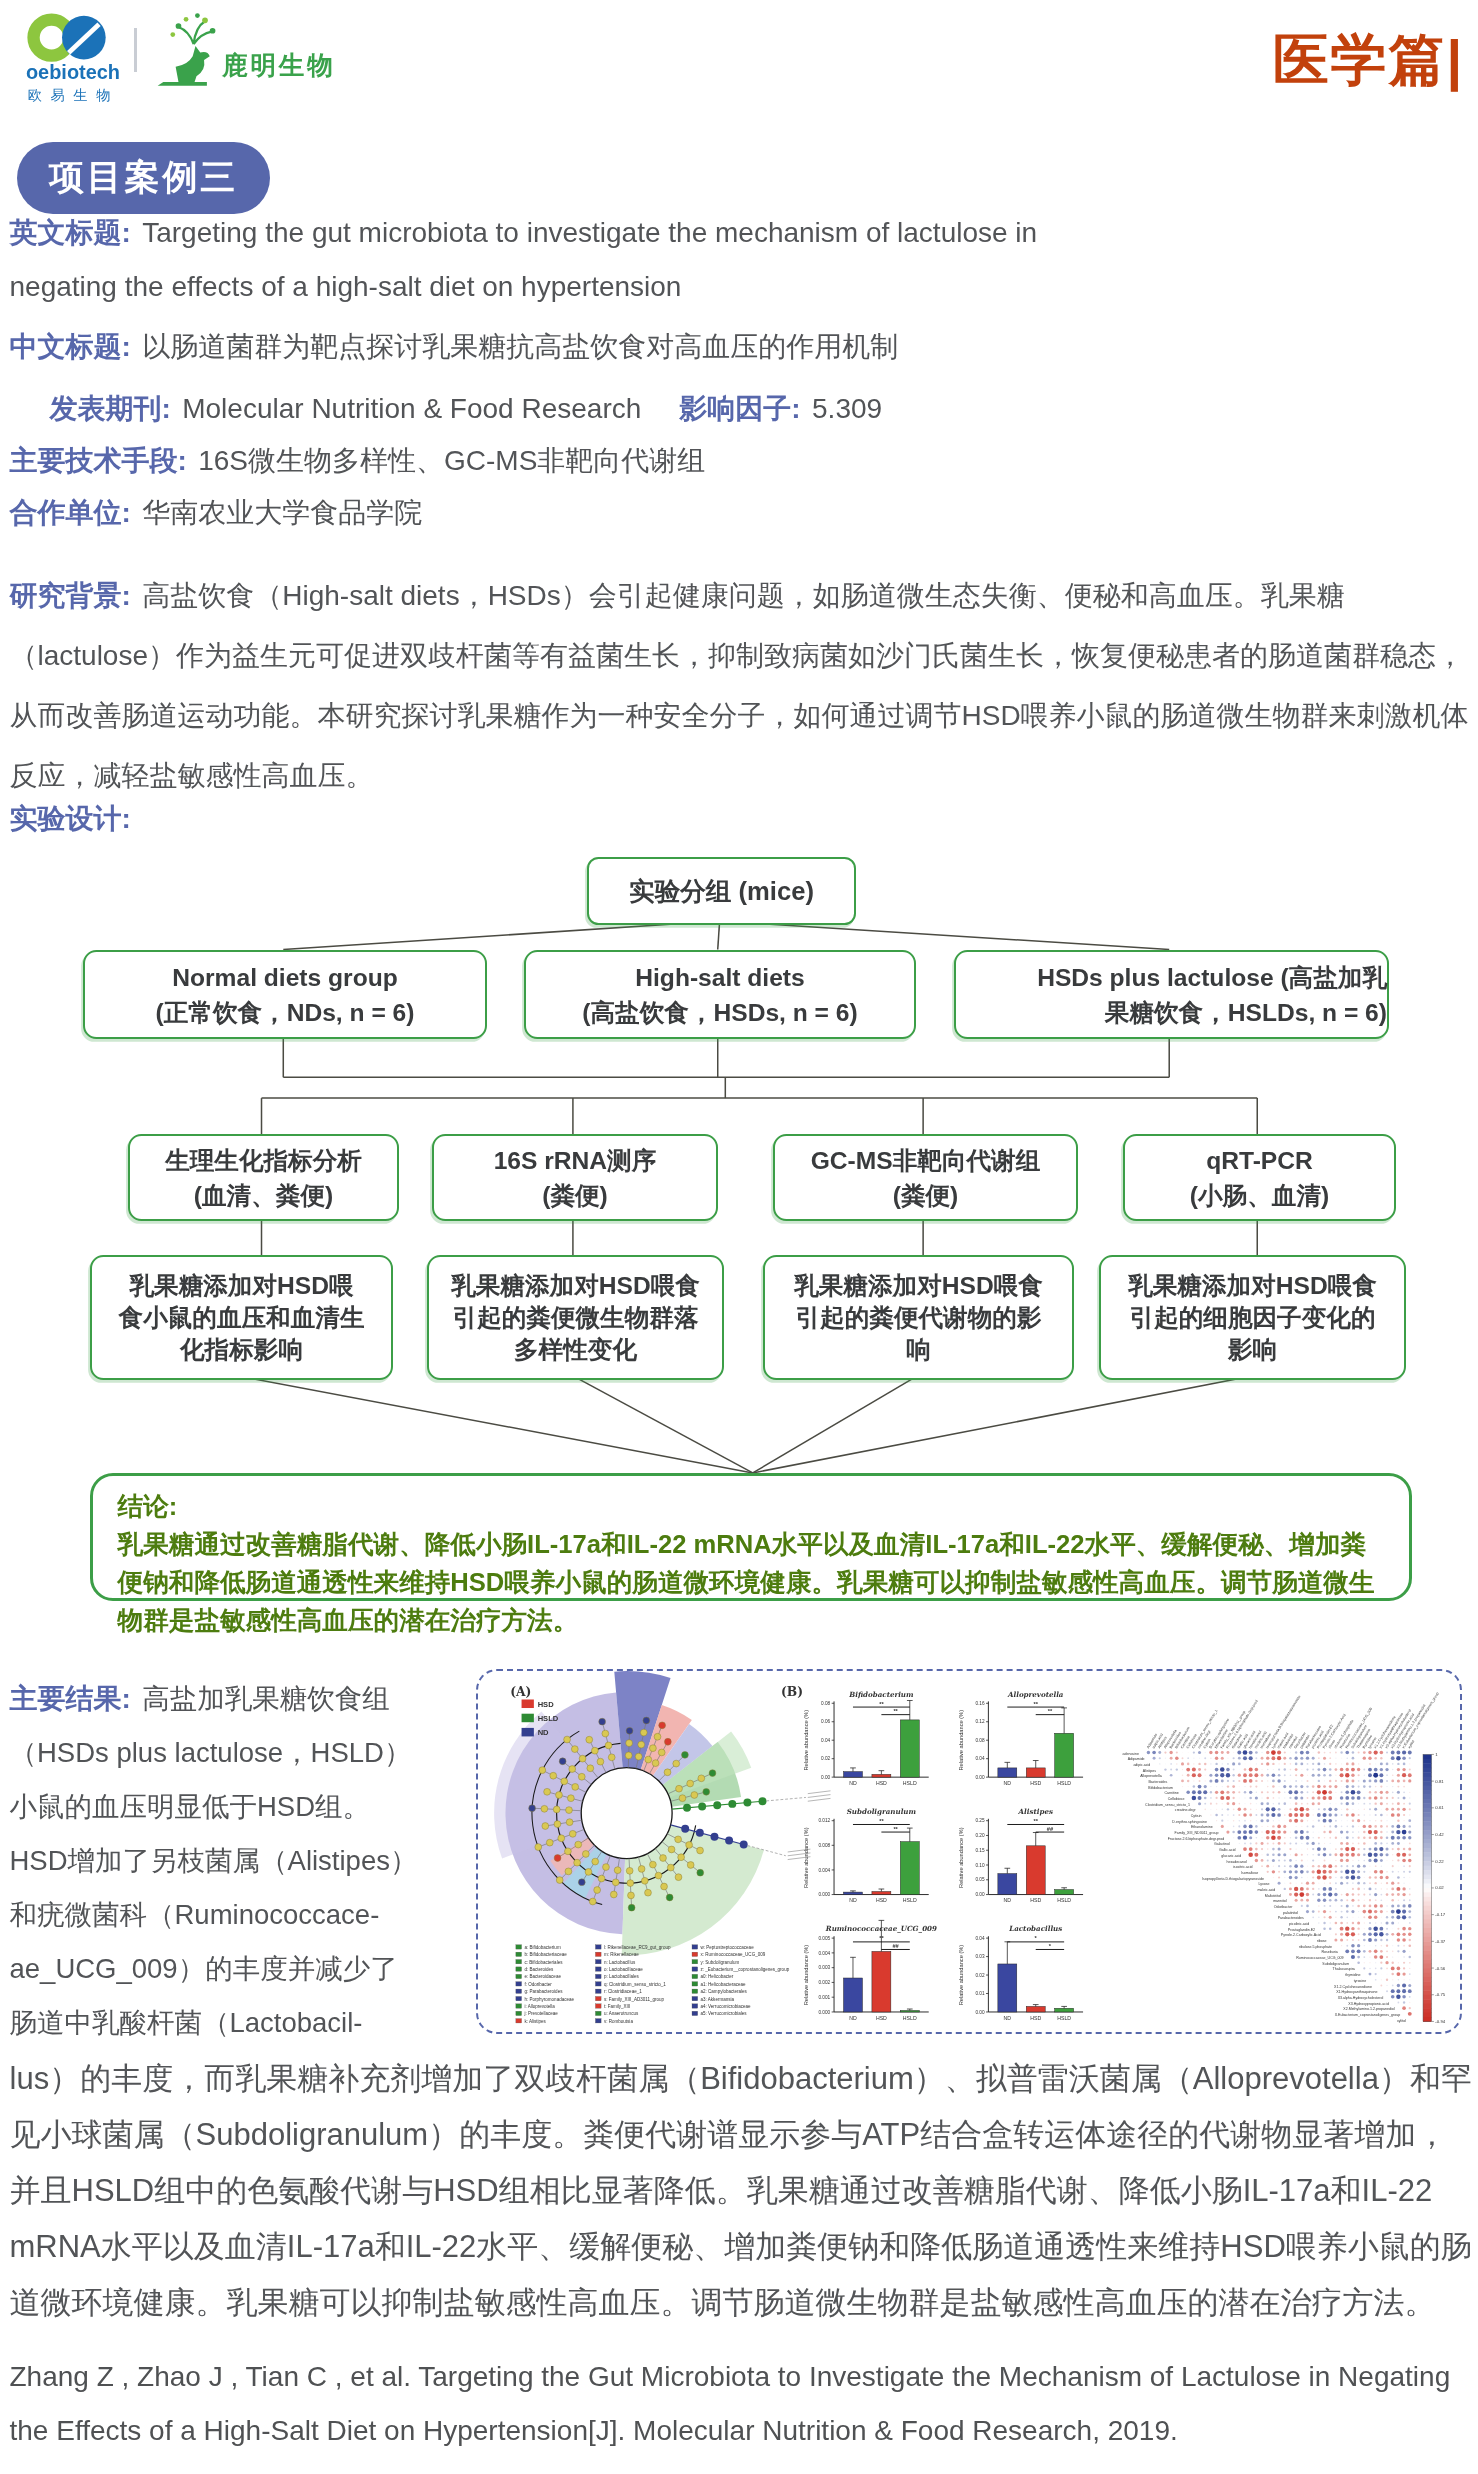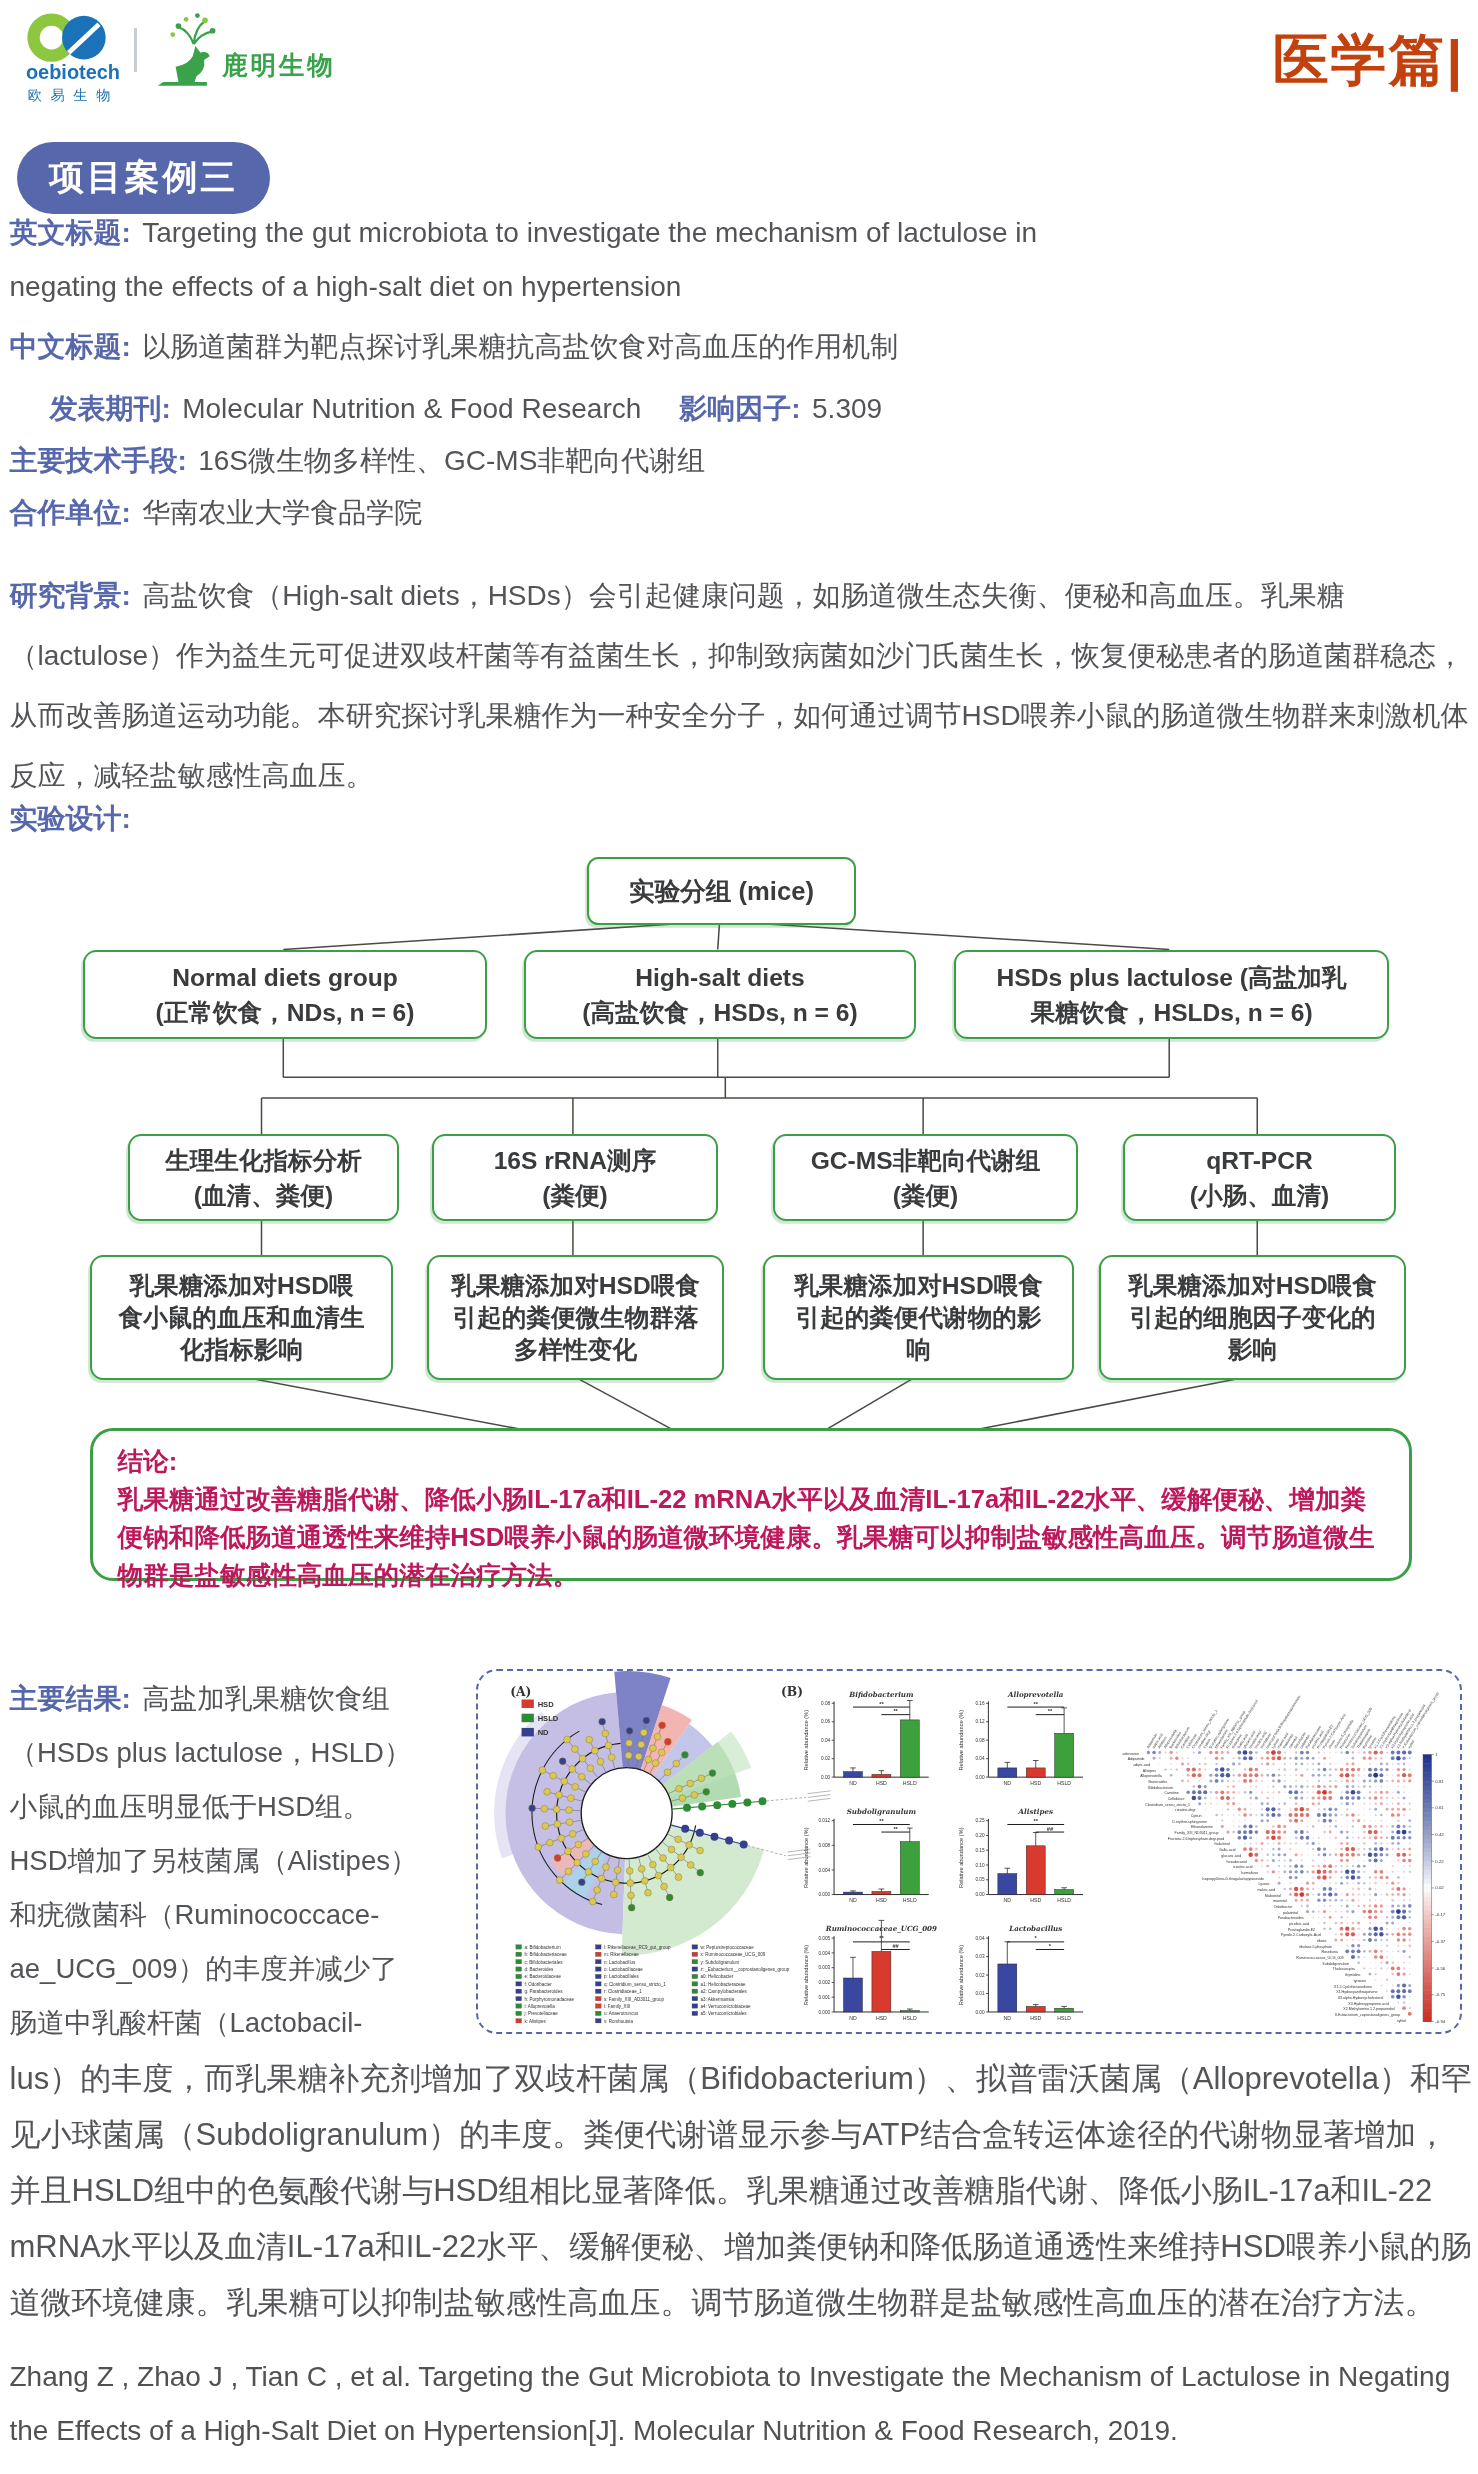--- a/index.html
+++ b/index.html
@@ -16,22 +16,22 @@
   .flabel{color:#5767ab;font-weight:bold;margin-right:11.4px;}
   .field.bg{line-height:60px;}
   .design{position:absolute;left:9.5px;margin:0;font-size:28px;font-weight:bold;color:#5767ab;}
   
   .flow-svg{position:absolute;left:0;top:852px;}
   .fbox{position:absolute;background:#fff;border:2.8px solid #3c9e47;border-radius:13.3px;
         display:flex;flex-direction:column;align-items:center;justify-content:center;text-align:center;
         color:#393b3d;font-weight:600;font-size:24.6px;line-height:35px;box-shadow:-1.9px 2.8px 0 rgba(60,158,71,.25);}
   .fbox.root{font-size:25.6px;border-radius:11.4px;}
   .fbox.res{line-height:32px;}
-  .concl{position:absolute;left:90px;top:1428px;width:1322px;height:153px;border:3.8px solid #3c9e47;border-radius:23px;
-         background:#fff;box-sizing:border-box;padding:11.4px 24.6px;color:#be185d;font-weight:600;font-size:25.6px;line-height:38px;}
+  .concl{position:absolute;left:90px;top:1473px;width:1322px;height:128px;border:3.8px solid #3c9e47;border-radius:23px;
+         background:#fff;box-sizing:border-box;padding:11.4px 24.6px;color:#4d7c0f;font-weight:600;font-size:25.6px;line-height:38px;}
   
   .rl{position:absolute;left:9.5px;width:466px;font-size:27.5px;line-height:54px;color:#525457;white-space:nowrap;}
   .figure-box{position:absolute;left:476px;top:1669px;width:986px;height:365px;border:2.8px dashed #5767ab;border-radius:21px;box-sizing:border-box;background:#fff;}
   .continuation{position:absolute;left:9.5px;top:2051px;width:1463px;margin:0;font-size:31px;line-height:56px;color:#525457;}
   .citation{position:absolute;left:9.5px;top:2350px;width:1466px;margin:0;font-size:28px;line-height:54px;color:#4f5153;}
 </style>
 </head>
 <body>
 
 <div class="page">
@@ -100,21 +100,21 @@
     </div>
 
   <div class="fbox" style="left:83px;top:950px;width:400px;height:85px;">
       <span>Normal diets group</span>
       <span>(正常饮食，NDs, n = 6)</span>
     </div>
   <div class="fbox" style="left:524px;top:950px;width:388px;height:85px;">
       <span>High-salt diets</span>
       <span>(高盐饮食，HSDs, n = 6)</span>
     </div>
-  <div class="fbox" style="left:954px;top:950px;width:431px;height:85px;">
+  <div class="fbox" style="left:954px;top:950px;width:431px;height:85px;align-items:flex-end;">
       <span>HSDs plus lactulose (高盐加乳</span>
       <span>果糖饮食，HSLDs, n = 6)</span>
     </div>
 
   <div class="fbox" style="left:128px;top:1134px;width:267px;height:83px;">
       <span>生理生化指标分析</span>
       <span>(血清、粪便)</span>
     </div>
   <div class="fbox" style="left:432px;top:1134px;width:282px;height:83px;">
       <span>16S rRNA测序</span>

